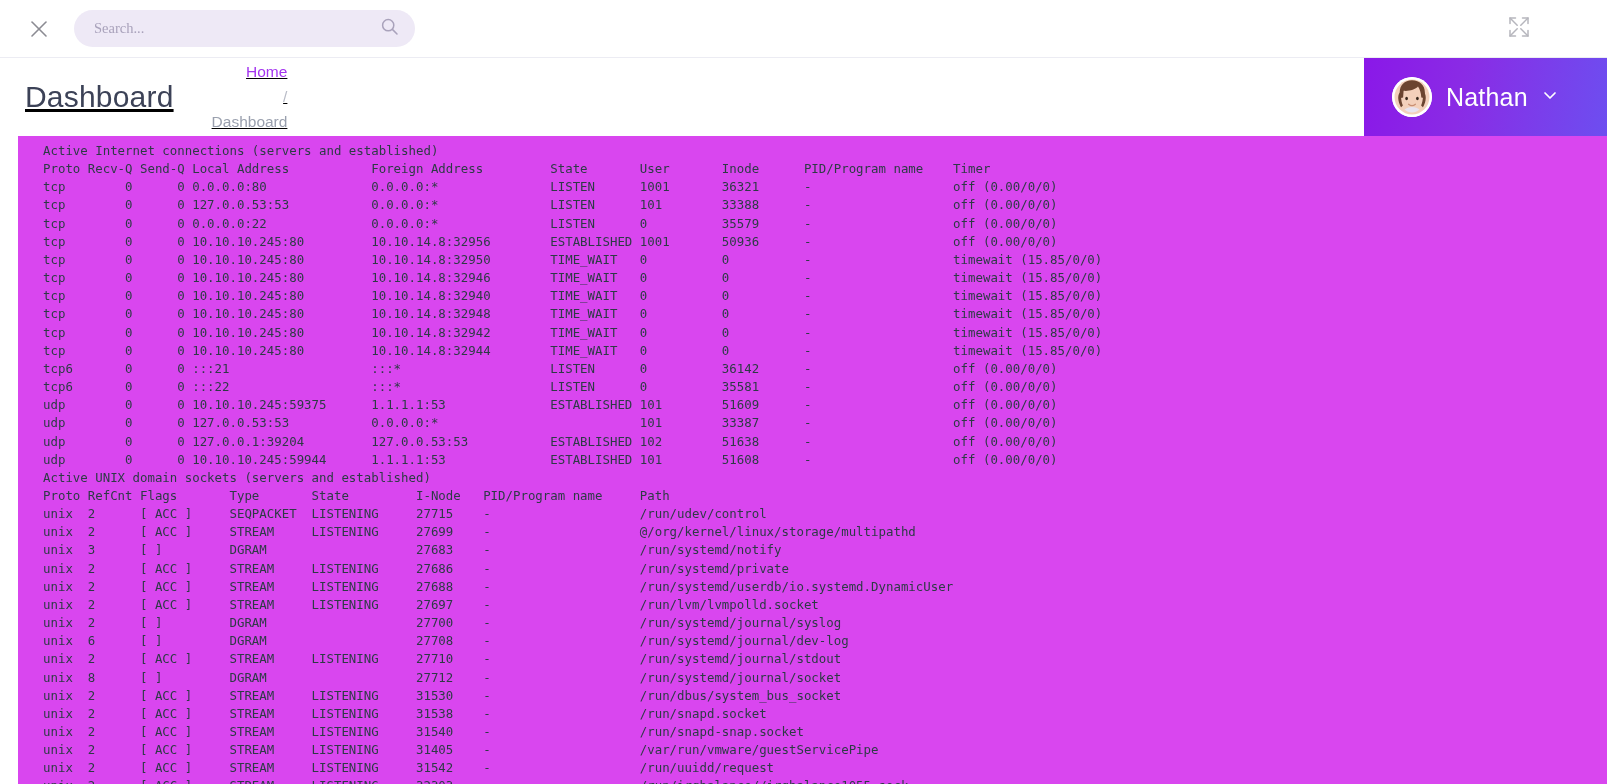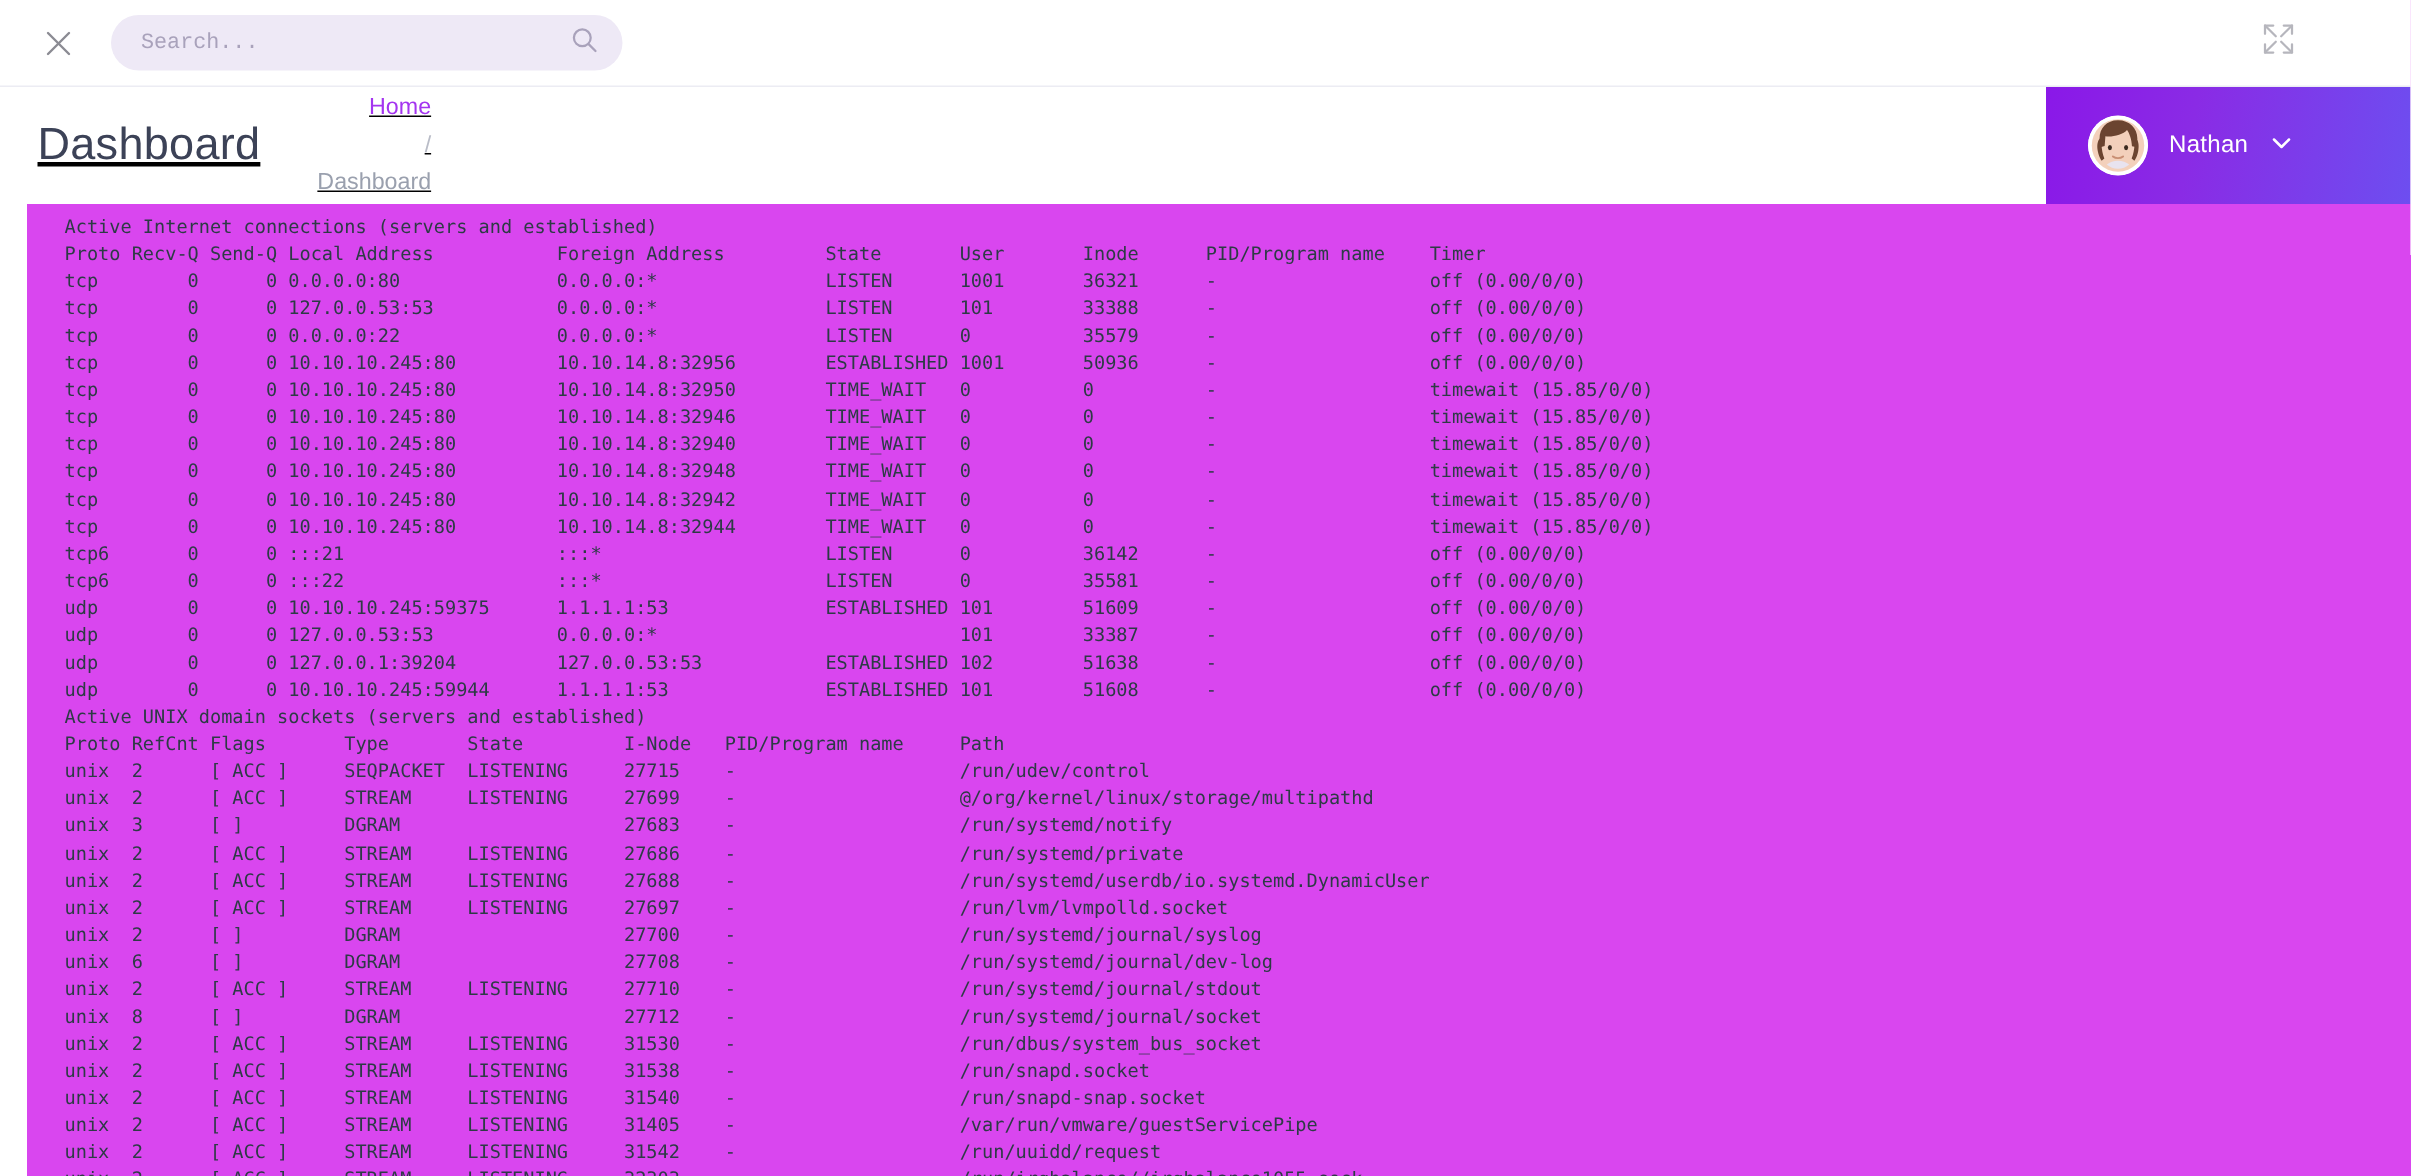--- a/index.html
+++ b/index.html
@@ -55,21 +55,21 @@
     display: flex;
     align-items: center;
     padding: 0 16px 0 20px;
     flex: 0 0 auto;
   }
   .search-input {
     flex: 1 1 auto;
     border: none;
     outline: none;
     background: transparent;
-    font-family: Liberation Mono, monospace;
+    font-family: Liberation Serif, serif;
     font-size: 14.5px;
     color: #5c5470;
     padding: 0;
     height: 100%;
   }
   .search-input::placeholder { color: #a9a2bb; }
   .search-icon { flex: 0 0 auto; margin-left: 6px; display:block; }
 
   .topbar-spacer { flex: 1 1 auto; }
 
@@ -135,21 +135,21 @@
     background: #ffffff;
     display: flex;
     align-items: center;
     justify-content: center;
     overflow: hidden;
     flex: 0 0 auto;
   }
   .avatar svg { display: block; }
   .user-name {
     color: #ffffff;
-    font-size: 16px;
+    font-size: 25px;
     font-weight: 400;
     letter-spacing: 0.2px;
   }
   .chev { flex: 0 0 auto; display:block; }
 
   
   .terminal {
     flex: 1 1 auto;
     background: #d946ef;
     overflow: hidden;

